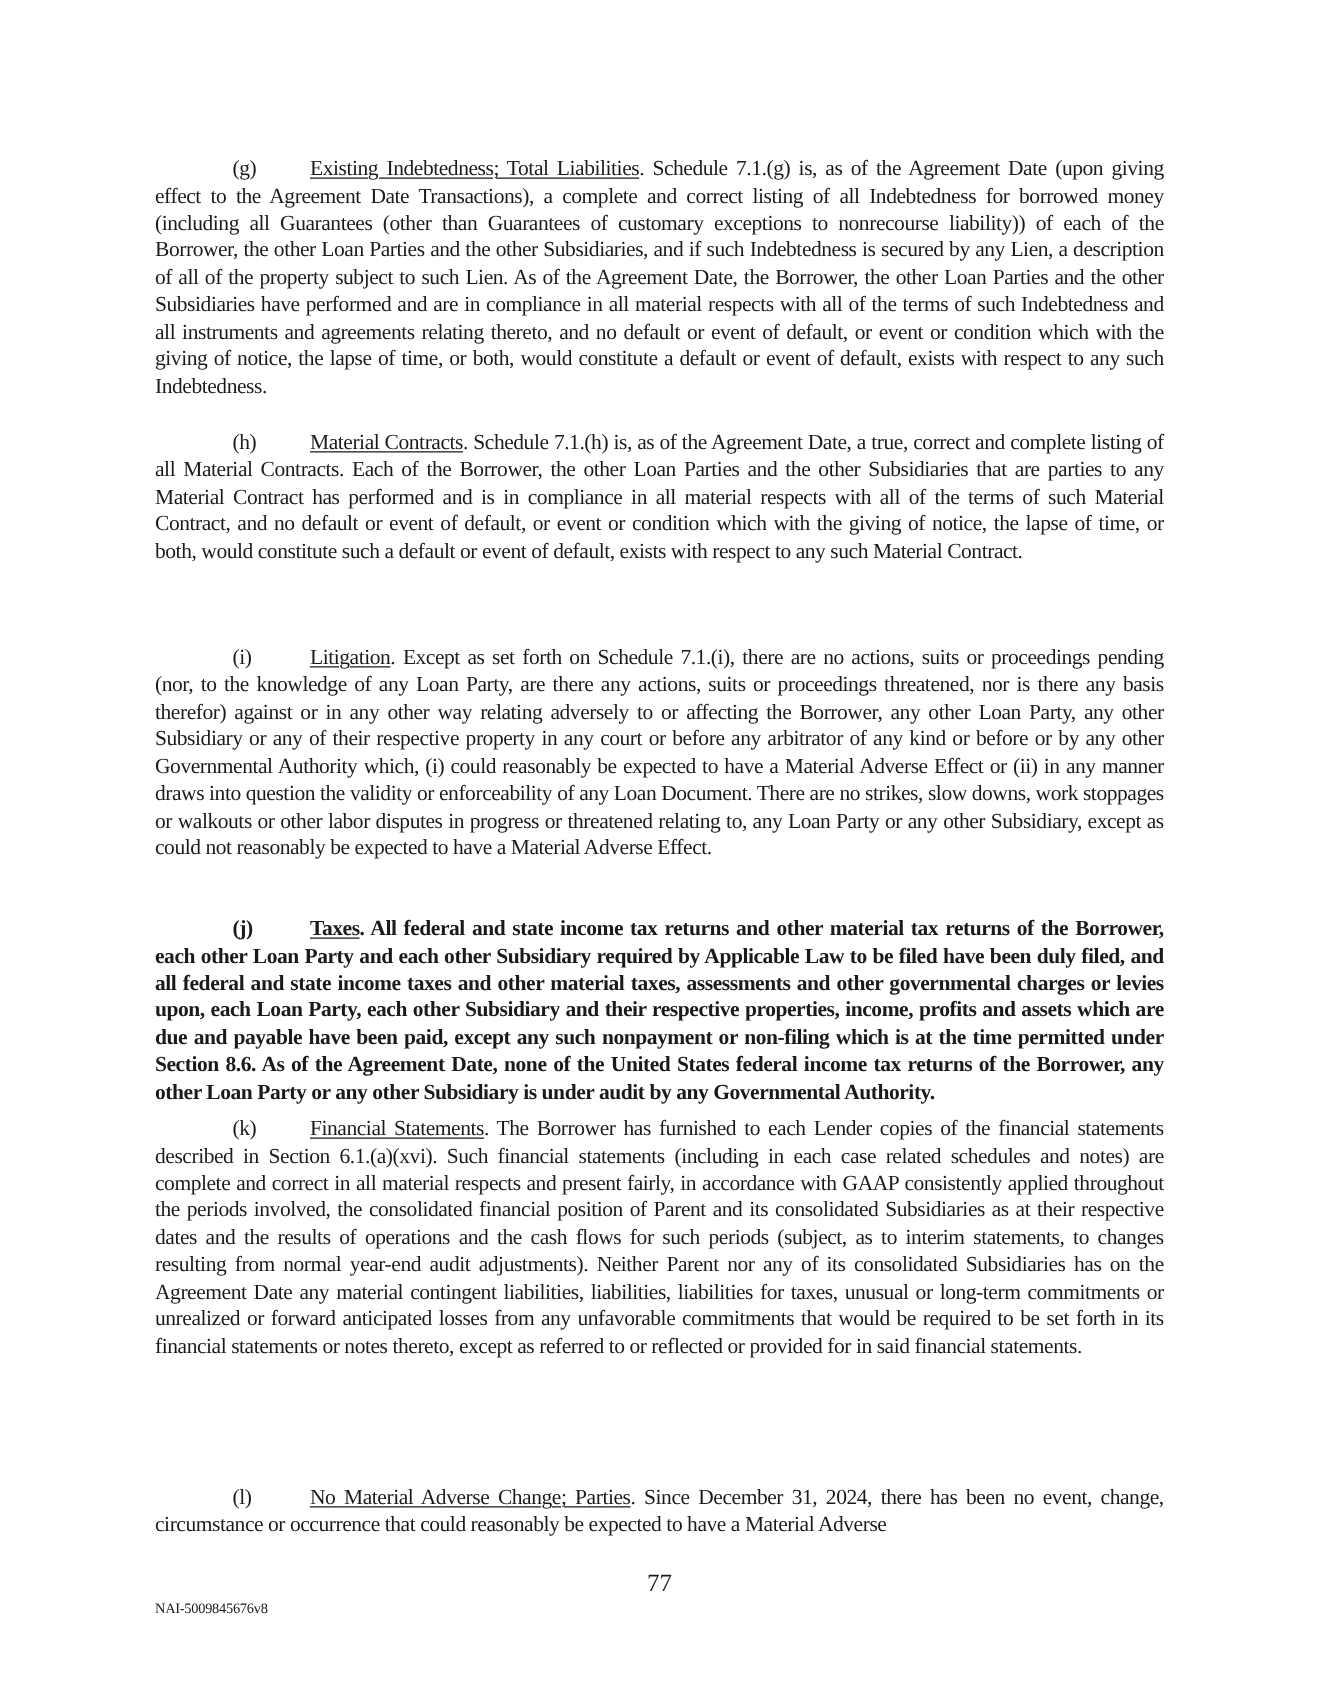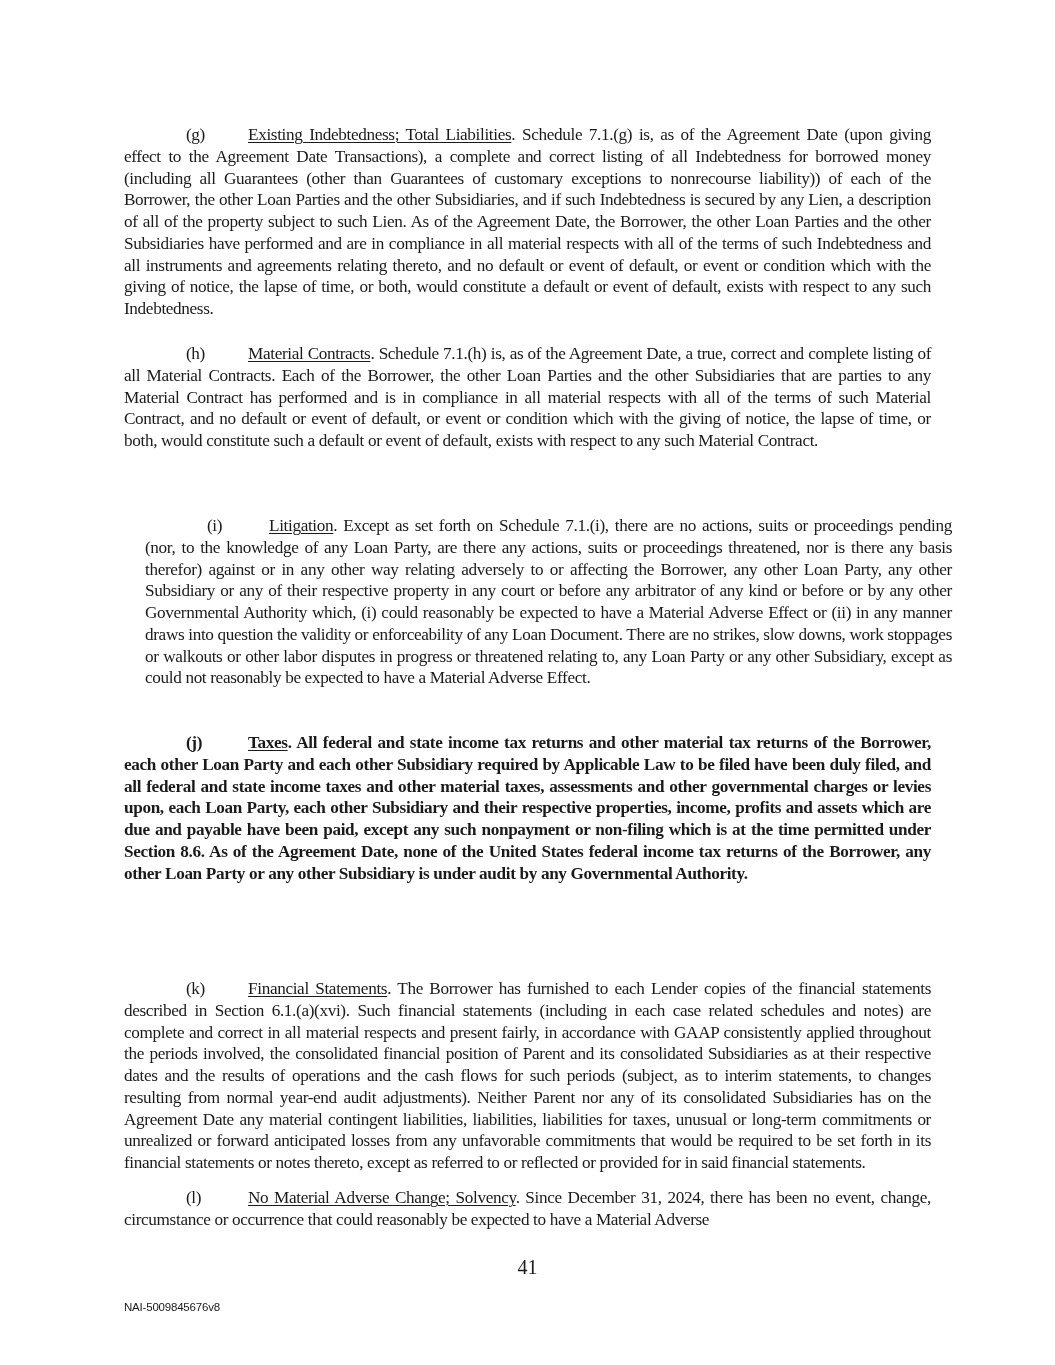--- a/index.html
+++ b/index.html
@@ -16,46 +16,46 @@
     line-height: 21.75px;
     color: #1a1a1a;
     text-align: justify;
     letter-spacing: -0.35px;
     word-spacing: 0px;
   }
   .para .label { display: inline-block; width: 62px; margin-left: 62px; }
   .para .heading { text-decoration: underline; text-underline-offset: 2px; text-decoration-thickness: 1px; }
   #para-g { top: 124px; }
   #para-h { top: 343px; }
-  #para-i { top: 515px; margin-left: 21px; }
+  #para-i { top: 515px; }
   #para-j { top: 732px; font-weight: bold; }
-  #para-k { top: 978px; }
+  #para-k { top: 892px; }
   #para-l { top: 1187px; }
   .page-number {
     position: absolute; left: 0; width: 1055px; top: 1256px; text-align: center;
     font-family: "Liberation Serif", serif; font-size: 20px; color: #1a1a1a;
   }
   .footer-id {
     position: absolute; left: 124px; top: 1281px;
-    font-family: Liberation Sans, sans-serif; font-size: 11.5px; color: #1a1a1a; letter-spacing: -0.2px; margin-top: 20px;
+    font-family: Liberation Serif, serif; font-size: 11.5px; color: #1a1a1a; letter-spacing: -0.2px;
   }
 </style>
 </head>
 <body>
 
 <div class="page">
 
   <div class="para" id="para-g"><span class="label">(g)</span><span class="heading">Existing Indebtedness; Total Liabilities</span><span>.  Schedule 7.1.(g) is, as of the Agreement Date (upon giving effect to the Agreement Date Transactions), a complete and correct listing of all Indebtedness for borrowed money (including all Guarantees (other than Guarantees of customary exceptions to nonrecourse liability)) of each of the Borrower, the other Loan Parties and the other Subsidiaries, and if such Indebtedness is secured by any Lien, a description of all of the property subject to such Lien. As of the Agreement Date, the Borrower, the other Loan Parties and the other Subsidiaries have performed and are in compliance in all material respects with all of the terms of such Indebtedness and all instruments and agreements relating thereto, and no default or event of default, or event or condition which with the giving of notice, the lapse of time, or both, would constitute a default or event of default, exists with respect to any such Indebtedness.</span></div>
 
   <div class="para" id="para-h"><span class="label">(h)</span><span class="heading">Material Contracts</span><span>.  Schedule 7.1.(h) is, as of the Agreement Date, a true, correct and complete listing of all Material Contracts.  Each of the Borrower, the other Loan Parties and the other Subsidiaries that are parties to any Material Contract has performed and is in compliance in all material respects with all of the terms of such Material Contract, and no default or event of default, or event or condition which with the giving of notice, the lapse of time, or both, would constitute such a default or event of default, exists with respect to any such Material Contract.</span></div>
 
   <div class="para" id="para-i"><span class="label">(i)</span><span class="heading">Litigation</span><span>.  Except as set forth on Schedule 7.1.(i), there are no actions, suits or proceedings pending (nor, to the knowledge of any Loan Party, are there any actions, suits or proceedings threatened, nor is there any basis therefor) against or in any other way relating adversely to or affecting the Borrower, any other Loan Party, any other Subsidiary or any of their respective property in any court or before any arbitrator of any kind or before or by any other Governmental Authority which, (i) could reasonably be expected to have a Material Adverse Effect or (ii) in any manner draws into question the validity or enforceability of any Loan Document.  There are no strikes, slow downs, work stoppages or walkouts or other labor disputes in progress or threatened relating to, any Loan Party or any other Subsidiary, except as could not reasonably be expected to have a Material Adverse Effect.</span></div>
 
   <div class="para" id="para-j"><span class="label">(j)</span><span class="heading">Taxes</span><span>.  All federal and state income tax returns and other material tax returns of the Borrower, each other Loan Party and each other Subsidiary required by Applicable Law to be filed have been duly filed, and all federal and state income taxes and other material taxes, assessments and other governmental charges or levies upon, each Loan Party, each other Subsidiary and their respective properties, income, profits and assets which are due and payable have been paid, except any such nonpayment or non-filing which is at the time permitted under Section 8.6.  As of the Agreement Date, none of the United States federal income tax returns of the Borrower, any other Loan Party or any other Subsidiary is under audit by any Governmental Authority.</span></div>
 
   <div class="para" id="para-k"><span class="label">(k)</span><span class="heading">Financial Statements</span><span>.  The Borrower has furnished to each Lender copies of the financial statements described in Section 6.1.(a)(xvi).  Such financial statements (including in each case related schedules and notes) are complete and correct in all material respects and present fairly, in accordance with GAAP consistently applied throughout the periods involved, the consolidated financial position of Parent and its consolidated Subsidiaries as at their respective dates and the results of operations and the cash flows for such periods (subject, as to interim statements, to changes resulting from normal year-end audit adjustments).  Neither Parent nor any of its consolidated Subsidiaries has on the Agreement Date any material contingent liabilities, liabilities, liabilities for taxes, unusual or long-term commitments or unrealized or forward anticipated losses from any unfavorable commitments that would be required to be set forth in its financial statements or notes thereto, except as referred to or reflected or provided for in said financial statements.</span></div>
 
-  <div class="para" id="para-l"><span class="label">(l)</span><span class="heading">No Material Adverse Change; Solvency</span><span>.  Since December 31, 2024, there has been no event, change, circumstance or occurrence that could reasonably be expected to have a Material Adverse</span></div>
+  <div class="para" id="para-l"><span class="label">(l)</span><span class="heading">No Material Adverse Change; Parties</span><span>.  Since December 31, 2024, there has been no event, change, circumstance or occurrence that could reasonably be expected to have a Material Adverse</span></div>
 
-  <div class="page-number">41</div>
+  <div class="page-number">77</div>
   <div class="footer-id">NAI-5009845676v8</div>
 
 </div>
 
 </body></html>

